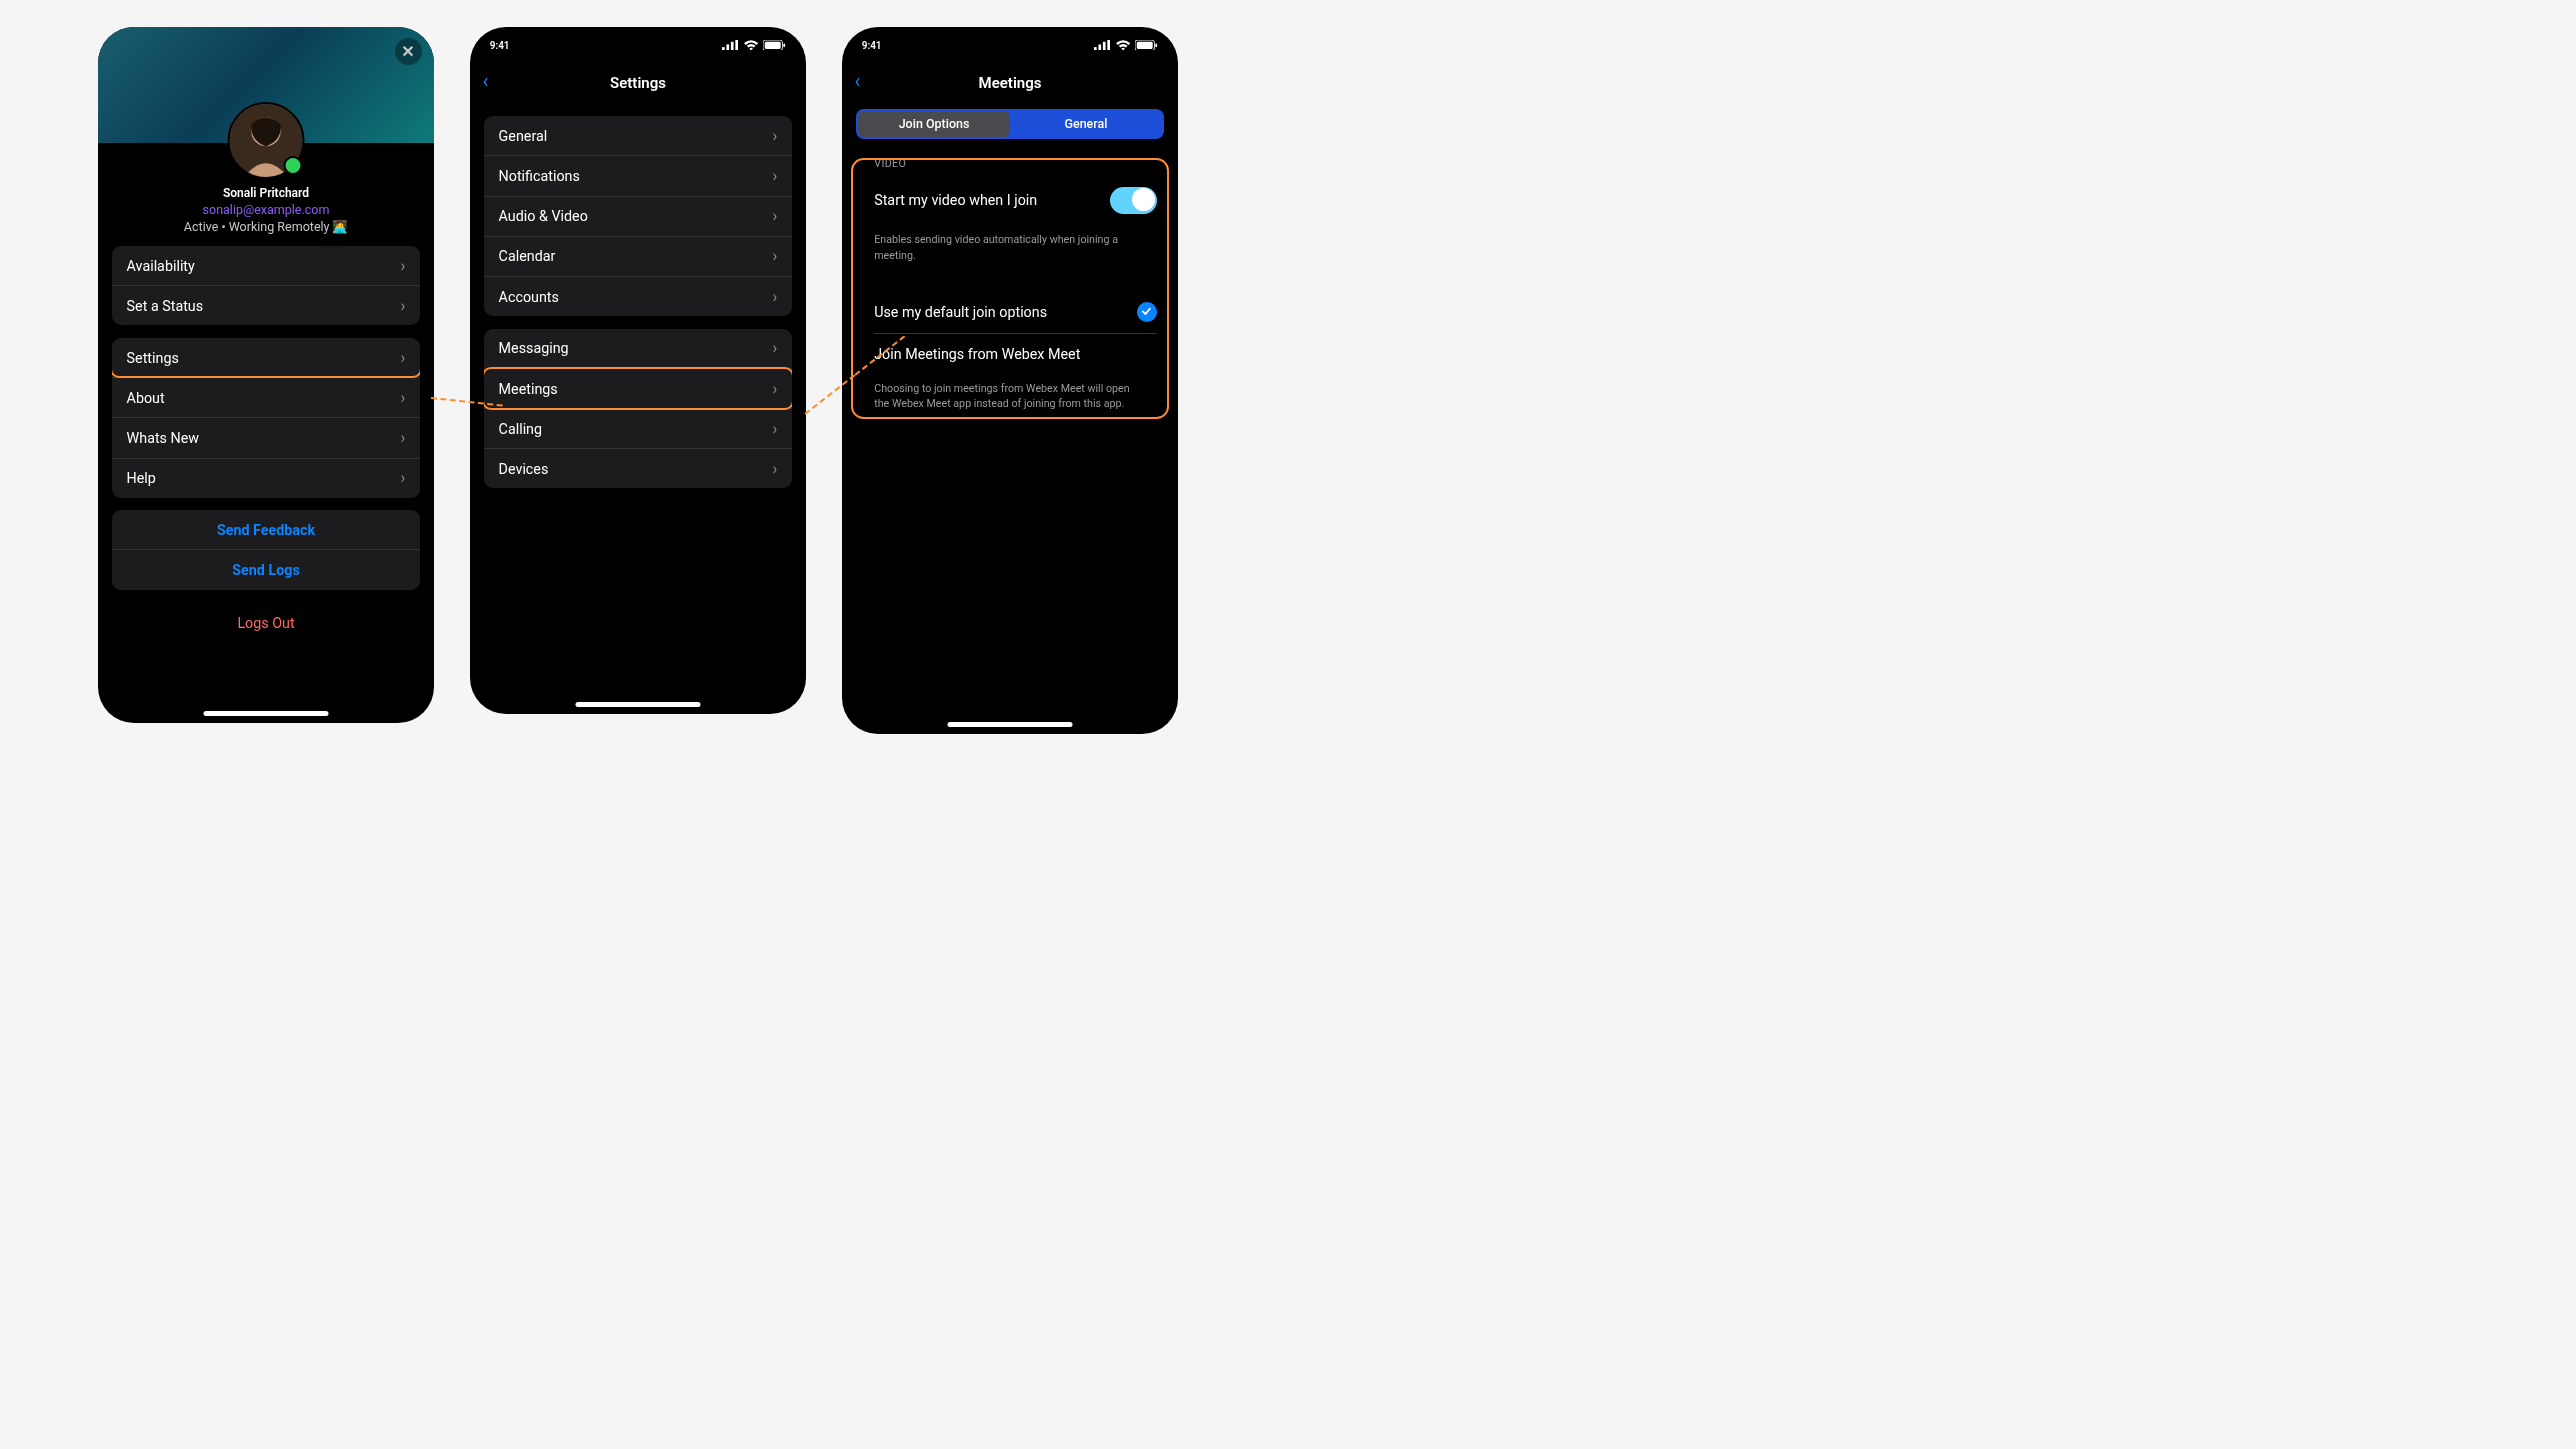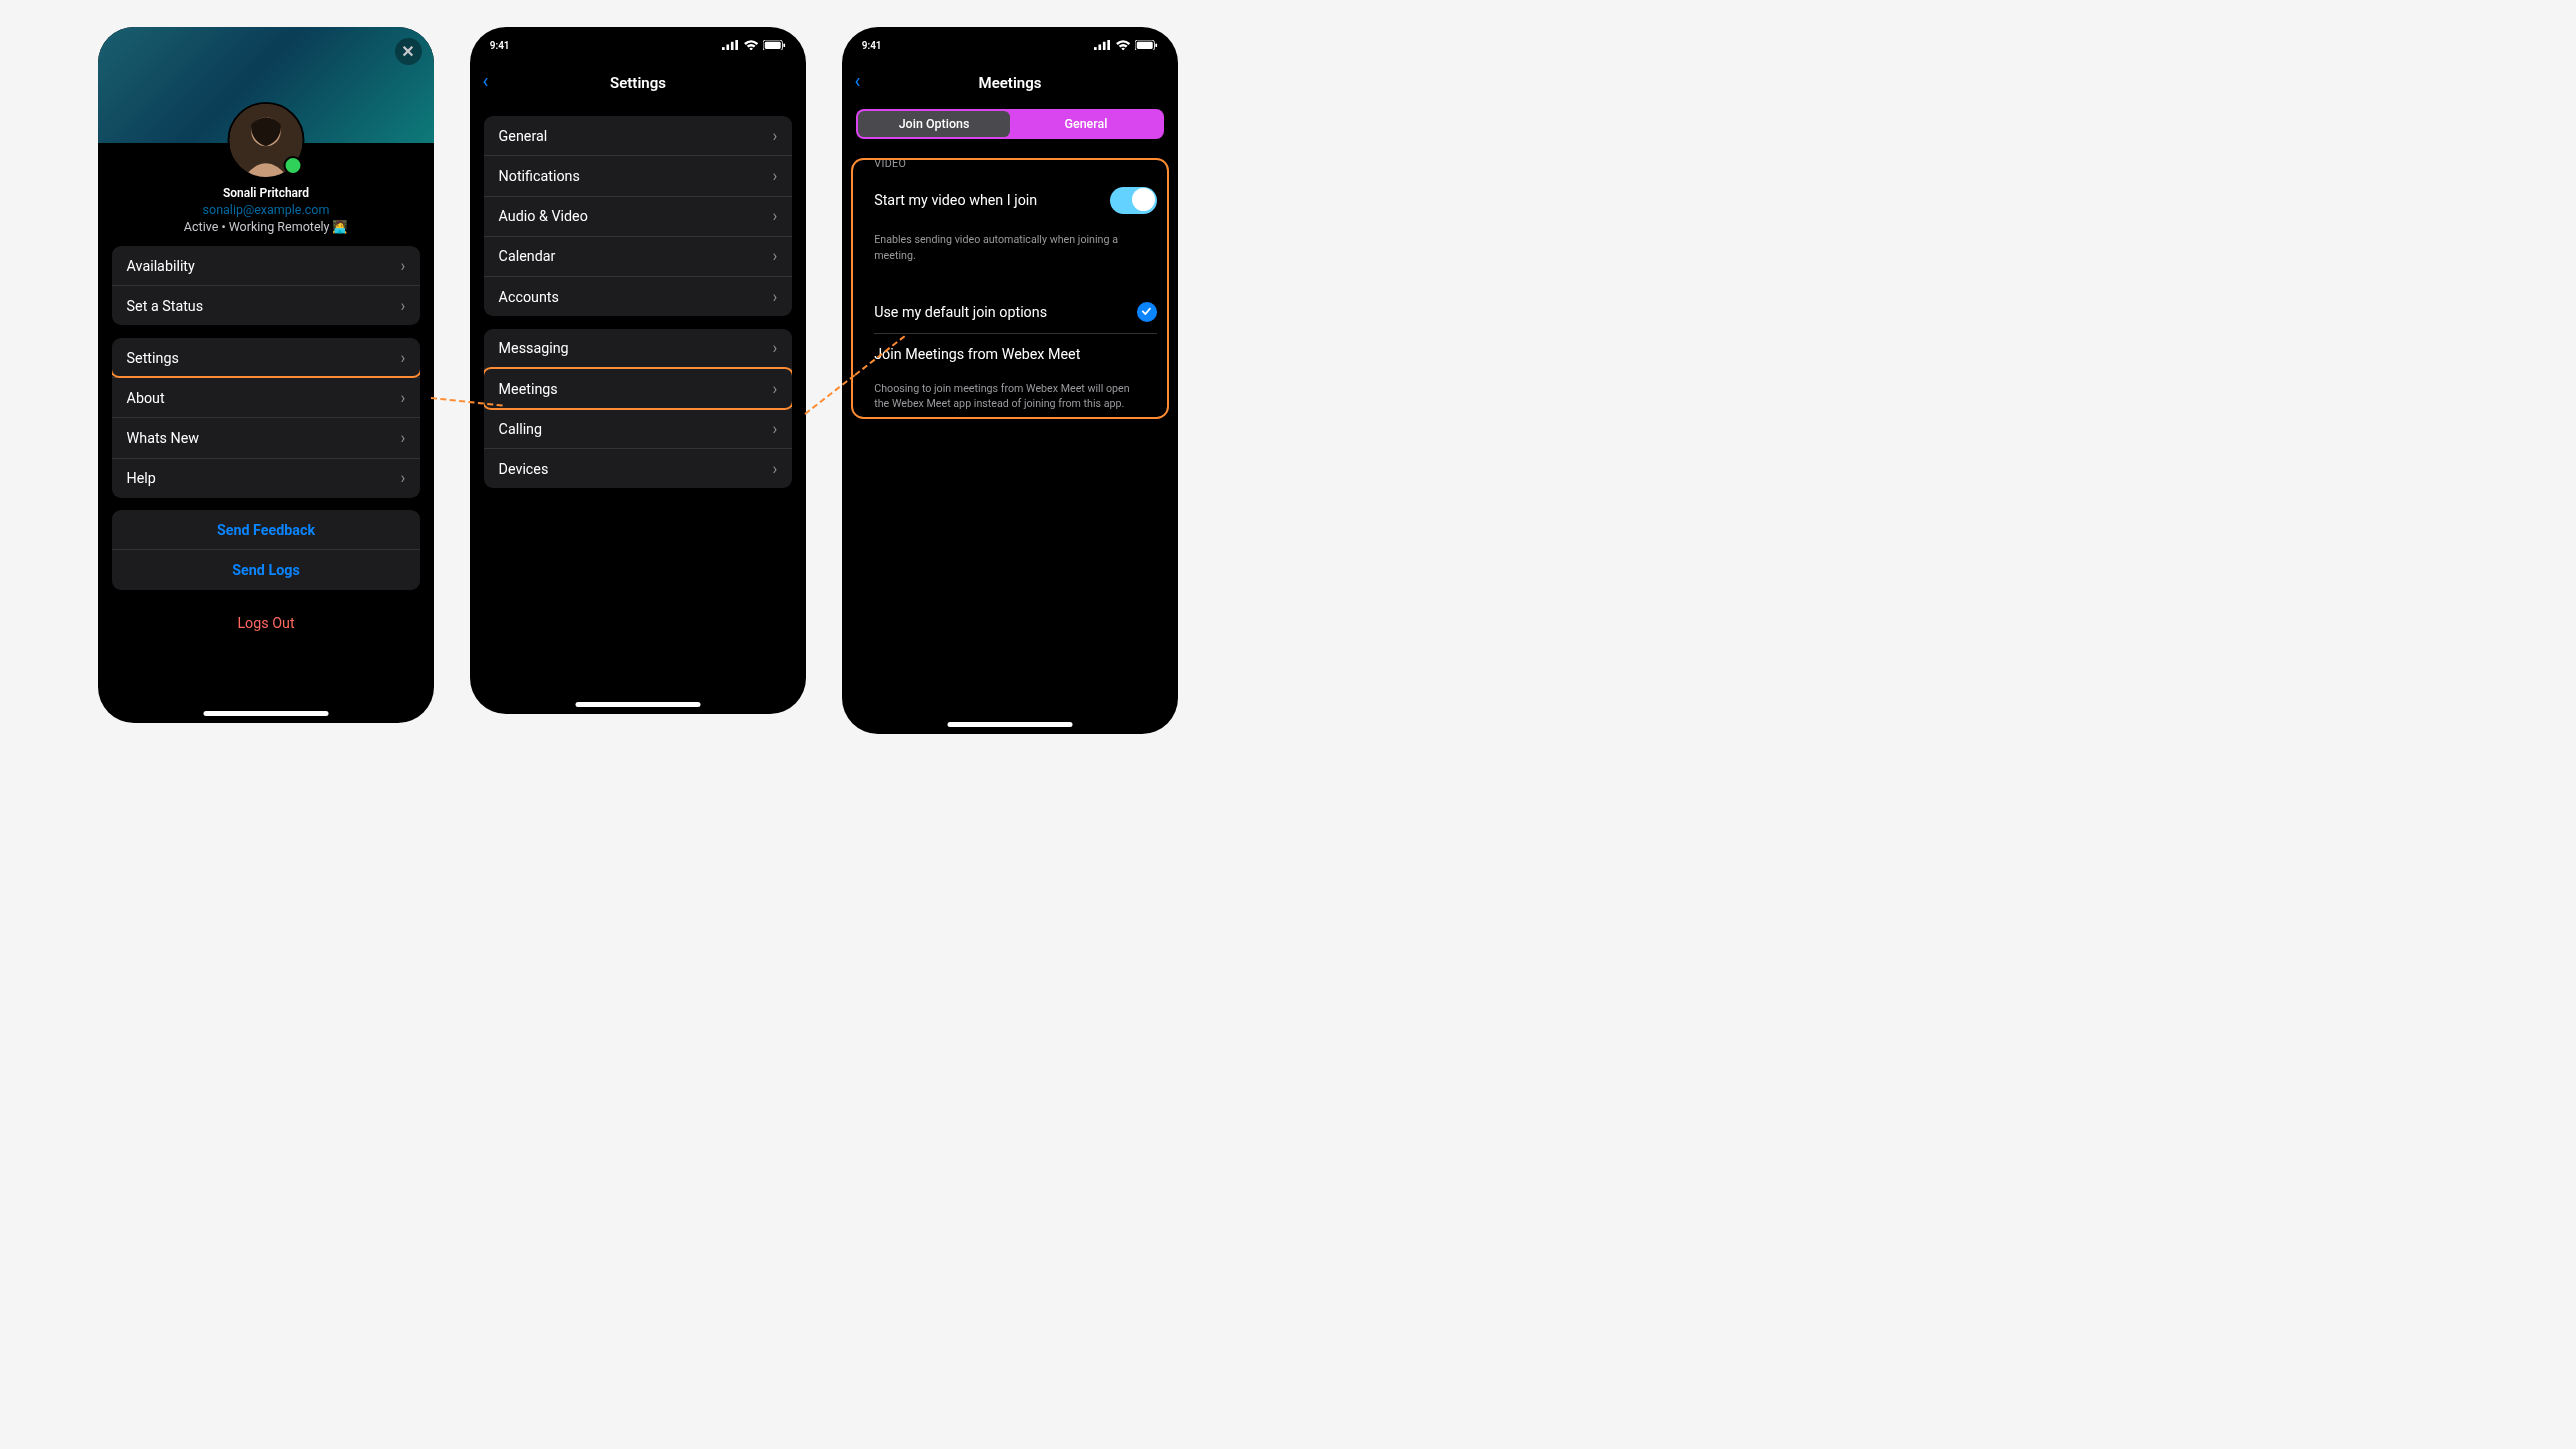--- a/index.html
+++ b/index.html
@@ -36,37 +36,37 @@
 
   
   .hero{height:116px;background:linear-gradient(135deg,#1a5f6f 0%,#0a3d56 45%,#0e7a7a 100%);position:relative;}
   .close-x{position:absolute;right:12.5px;top:10.7px;width:27px;height:27px;border-radius:13.4px;background:rgba(0,0,0,.35);display:flex;align-items:center;justify-content:center;color:#c7c7cc;font-size:16px;font-weight:700;}
   .avatar-wrap{position:absolute;left:50%;transform:translateX(-50%);top:75px;}
   .avatar{width:77px;height:77px;border-radius:50%;background:radial-gradient(circle at 30% 30%,#6b4a3a,#2a1b12);border:2.7px solid #000;overflow:hidden;}
   .avatar svg{width:100%;height:100%;display:block;}
   .presence{position:absolute;right:1.8px;bottom:3.6px;width:19.7px;height:19.7px;border-radius:50%;background:var(--accent-green);border:2.7px solid #000;}
   .id-block{margin-top:43px;text-align:center;padding:0 16px;}
   .id-name{font-size:12px;font-weight:600;}
-  .id-email{font-size:12.5px;color:#0369a1;margin-top:1.8px;}
+  .id-email{font-size:12.5px;color:#8b5cf6;margin-top:1.8px;}
   .id-status{font-size:12.5px;color:#c7c7cc;margin-top:1.8px;}
 
   
   .group{margin:12.5px 14.3px 0;background:var(--bg-card);border-radius:9px;overflow:hidden;}
   .group.top-gap{margin-top:14.3px;}
   .item{display:flex;align-items:center;justify-content:space-between;padding:11.6px 14.3px;font-size:14.3px;border-top:0.9px solid var(--sep);position:relative;}
   .item:first-child{border-top:none;}
   .item .label{color:#fff;}
   .chev{color:#8e8e93;font-size:16px;line-height:1;}
   .item.center{justify-content:center;}
   .item.center .label{color:var(--accent);font-weight:700;}
   .signout{text-align:center;color:var(--danger);font-size:14.3px;margin-top:18px;padding:7.2px;}
 
   
   .segwrap{margin:7.2px 14.3px 0;}
-  .segment{display:flex;background:#d946ef;border-radius:8px;padding:1.8px;}
+  .segment{display:flex;background:#1d4ed8;border-radius:8px;padding:1.8px;}
   .segment .seg{flex:1;text-align:center;padding:5.4px 0;font-size:12.5px;font-weight:500;color:#fff;border-radius:6.3px;}
   .segment .seg.sel{background:#4a4a4e;}
 
   
   .sechdr{font-size:10.7px;color:var(--text-sec);text-transform:uppercase;letter-spacing:0.4px;margin:18px 14.3px 5.4px 25px;}
   .desc{font-size:10.7px;color:var(--text-sec);margin:7.2px 25px 0 25px;line-height:1.45;}
   .opt{display:flex;align-items:center;justify-content:space-between;padding:11.6px 14.3px 11.6px 25px;font-size:14.3px;}
   .optline{height:0.9px;background:var(--sep);margin:0 14.3px 0 25px;}
 
   .toggle{width:47px;height:27px;border-radius:13.4px;background:var(--toggle-on);position:relative;}

